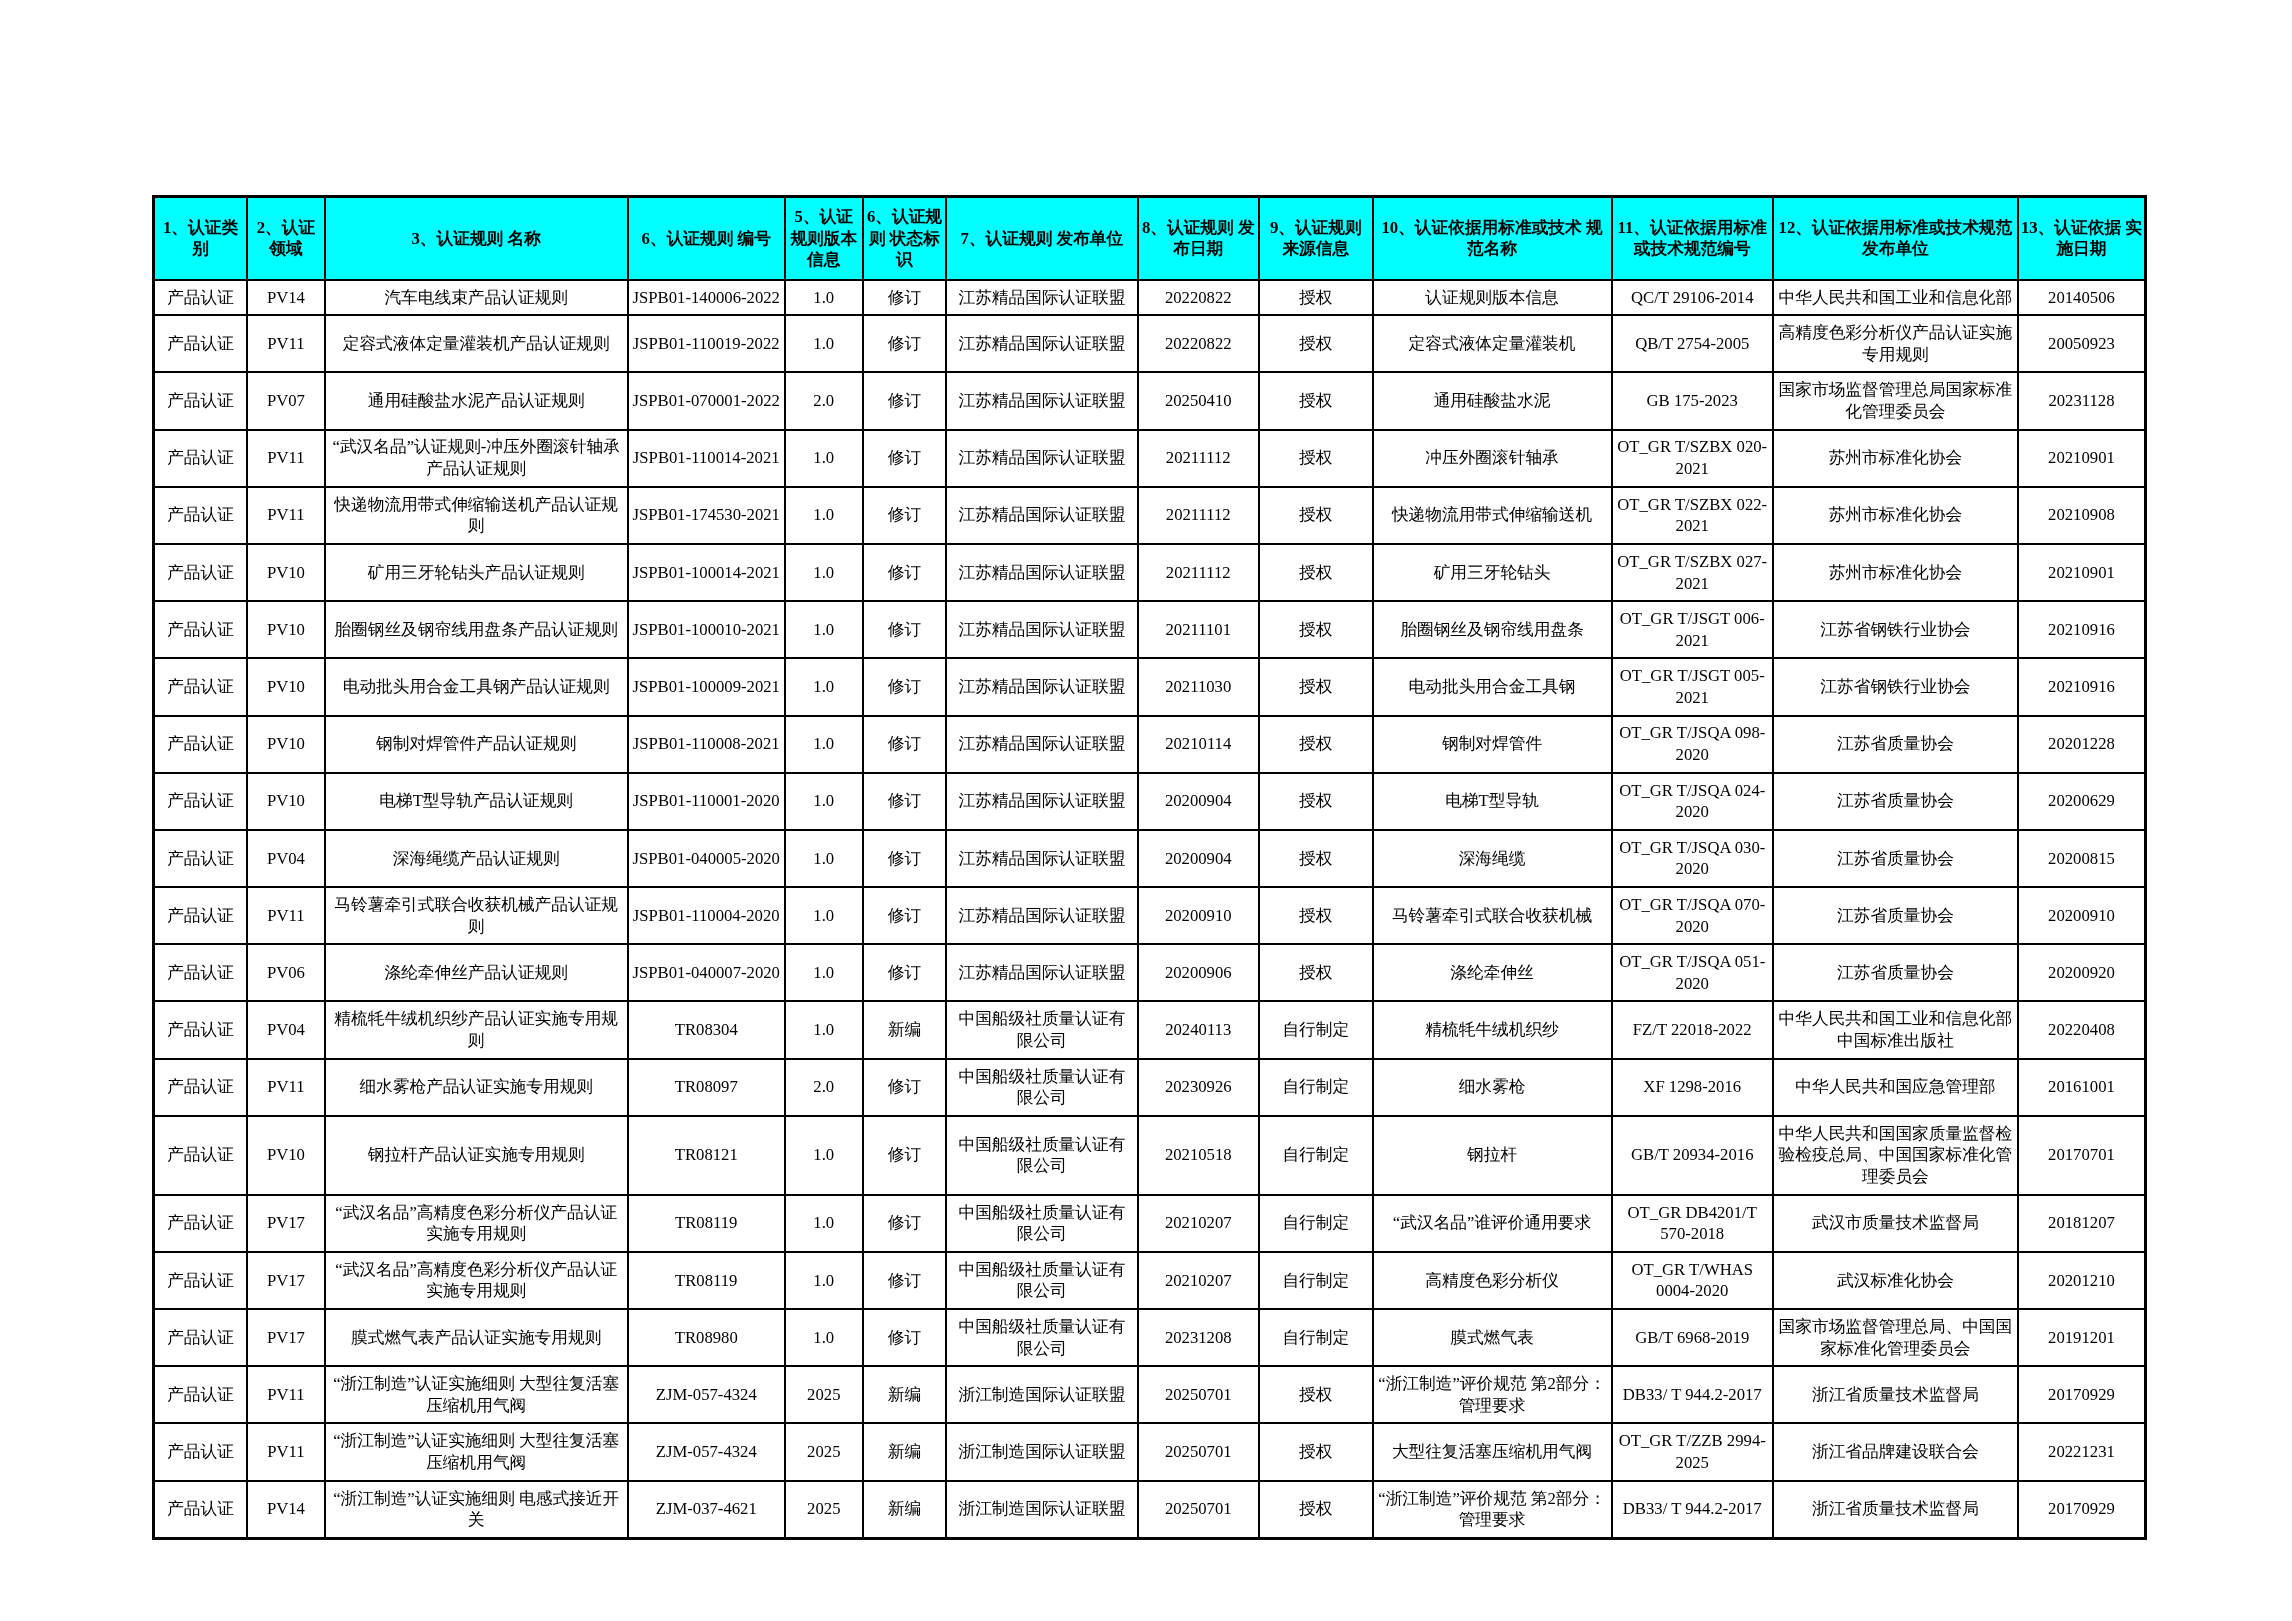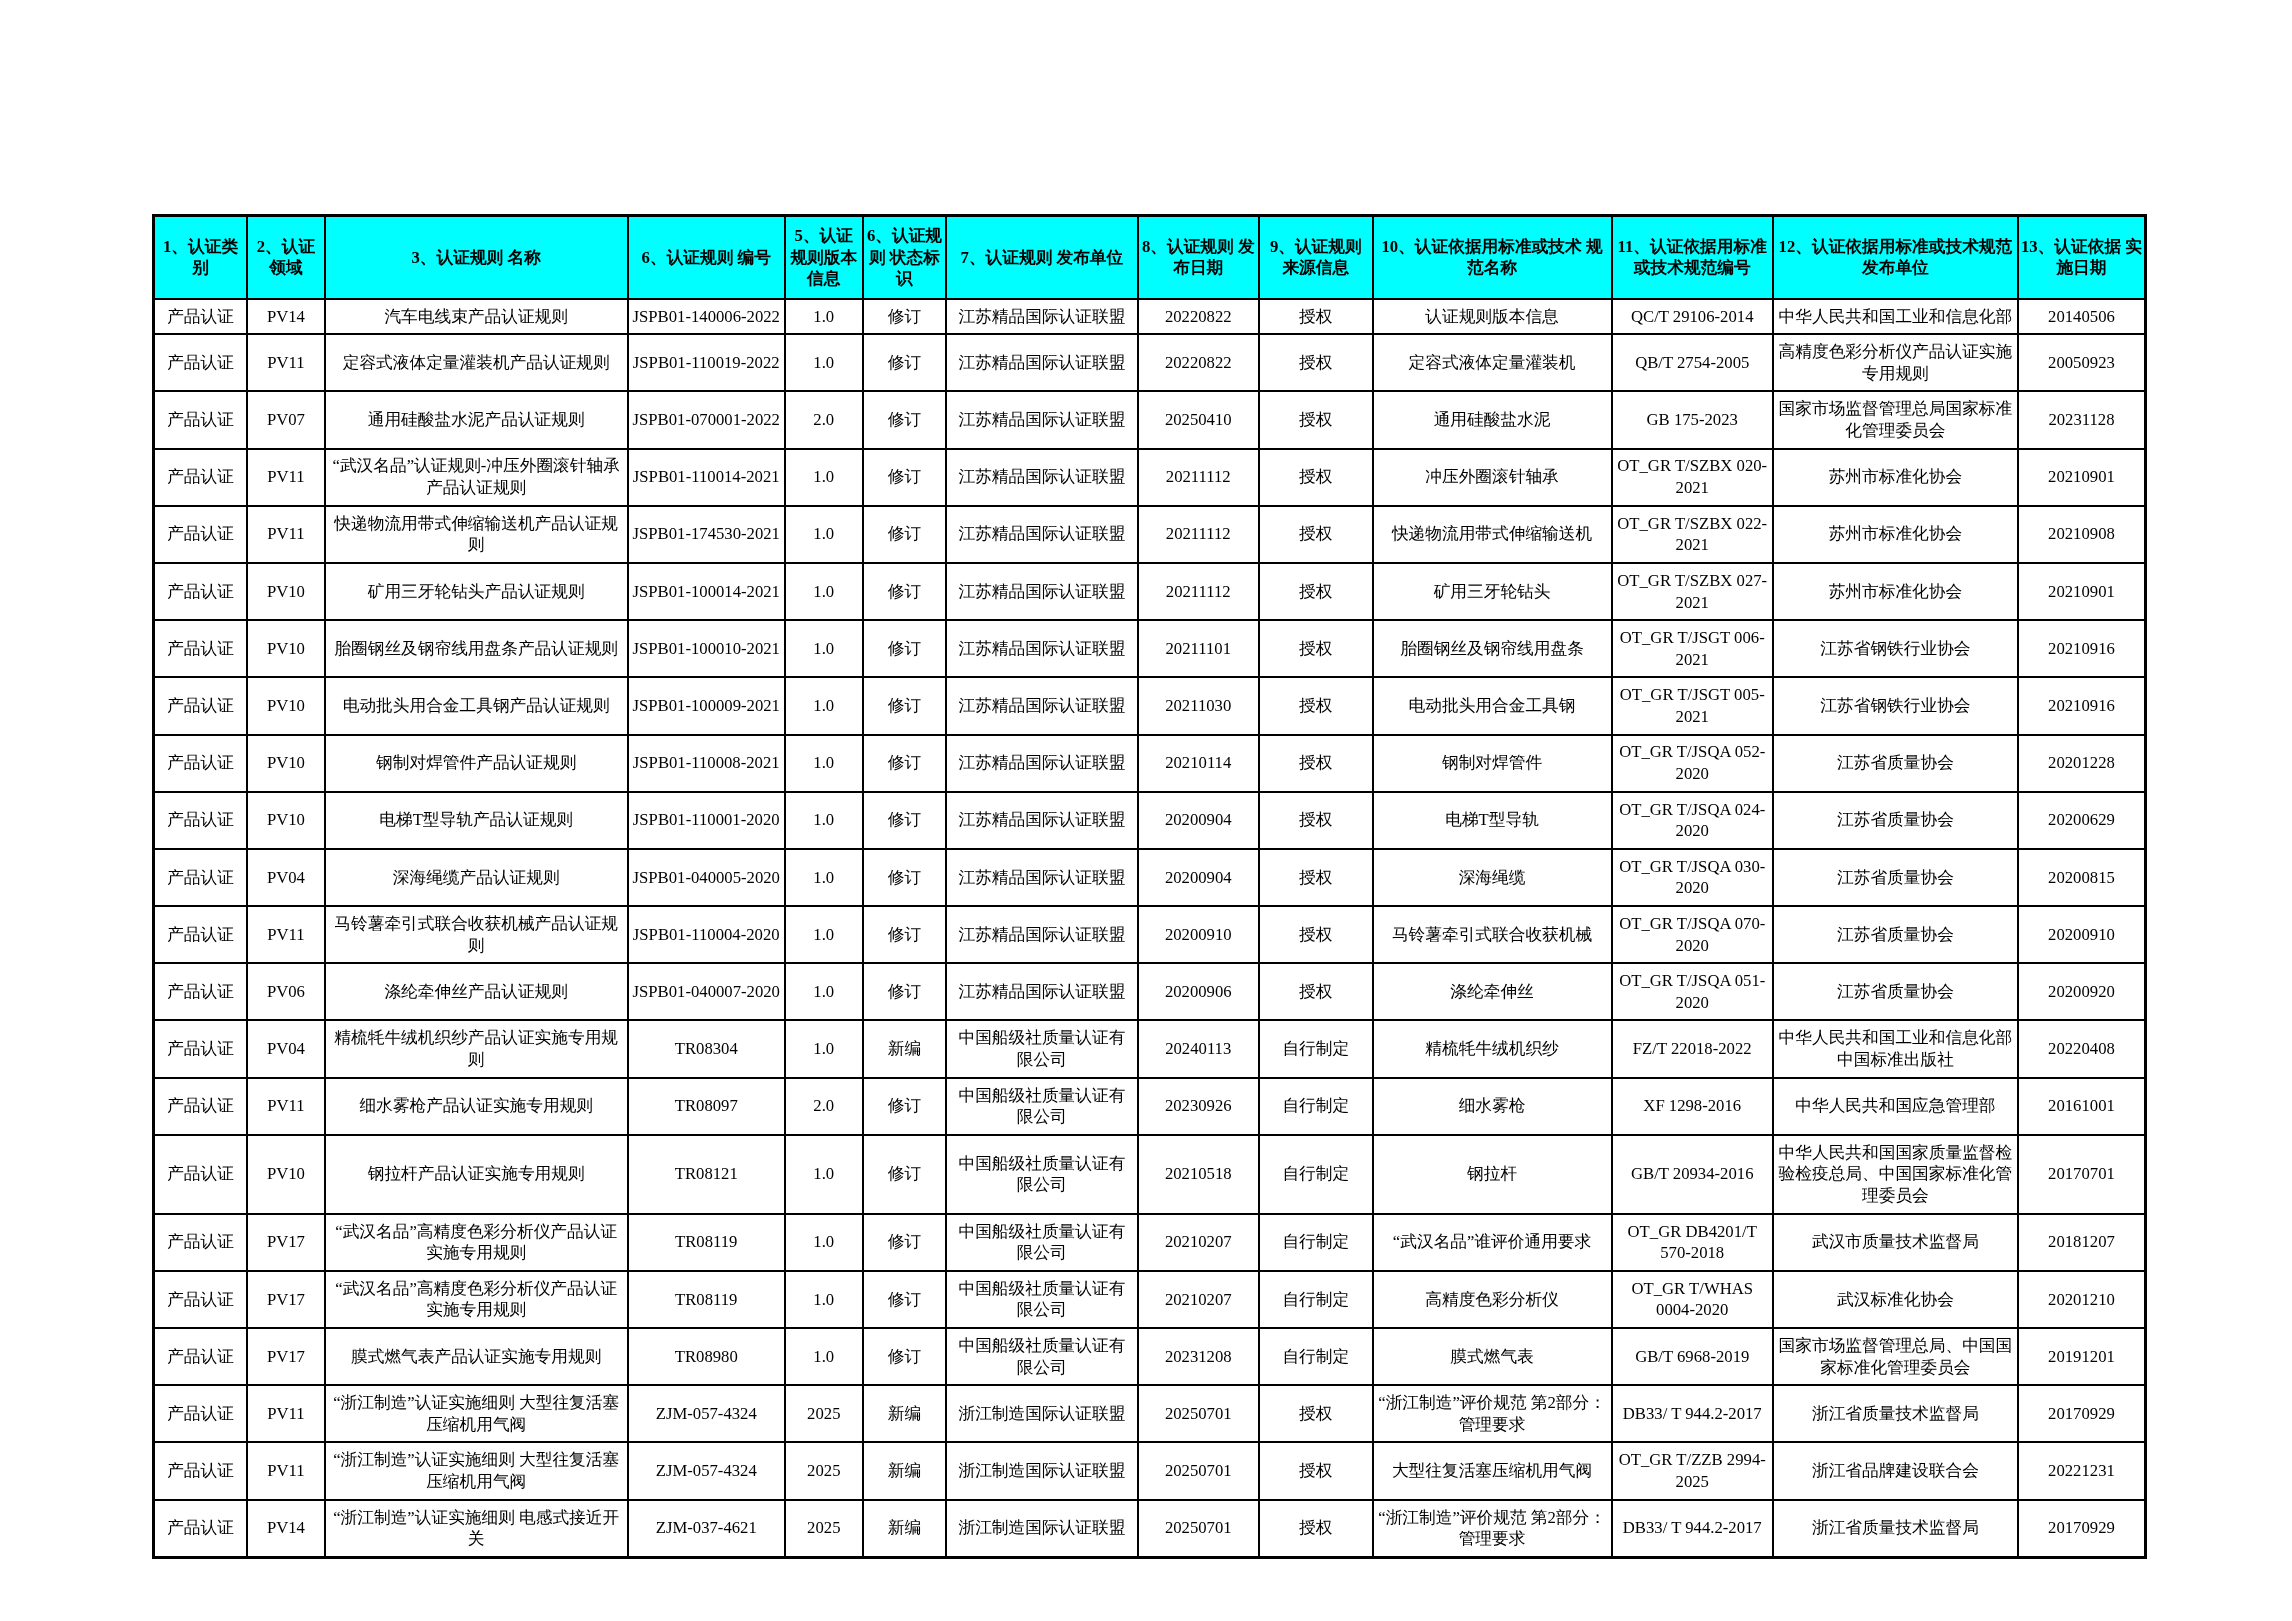--- a/index.html
+++ b/index.html
@@ -10,21 +10,21 @@
   body {
     width: 2293px;
     height: 1621px;
     overflow: hidden;
     font-family: "Liberation Serif", "DejaVu Serif", serif;
     color: #000000;
   }
   .table-wrap {
     position: absolute;
     left: 152px;
-    top: 214px;
+    top: 195px;
     width: 1995px;
   }
   table.cert-table {
     width: 100%;
     border-collapse: collapse;
     table-layout: fixed;
     border: 3.9px solid #000000;
   }
   table.cert-table th,
   table.cert-table td {
@@ -226,21 +226,21 @@
           <td>产品认证</td>
           <td>PV10</td>
           <td>钢制对焊管件产品认证规则</td>
           <td>JSPB01-110008-2021</td>
           <td>1.0</td>
           <td>修订</td>
           <td>江苏精品国际认证联盟</td>
           <td>20210114</td>
           <td>授权</td>
           <td>钢制对焊管件</td>
-          <td>OT_GR T/JSQA 052-2020</td>
+          <td>OT_GR T/JSQA 098-2020</td>
           <td>江苏省质量协会</td>
           <td>20201228</td>
         </tr>
         <tr>
           <td>产品认证</td>
           <td>PV10</td>
           <td>电梯T型导轨产品认证规则</td>
           <td>JSPB01-110001-2020</td>
           <td>1.0</td>
           <td>修订</td>

